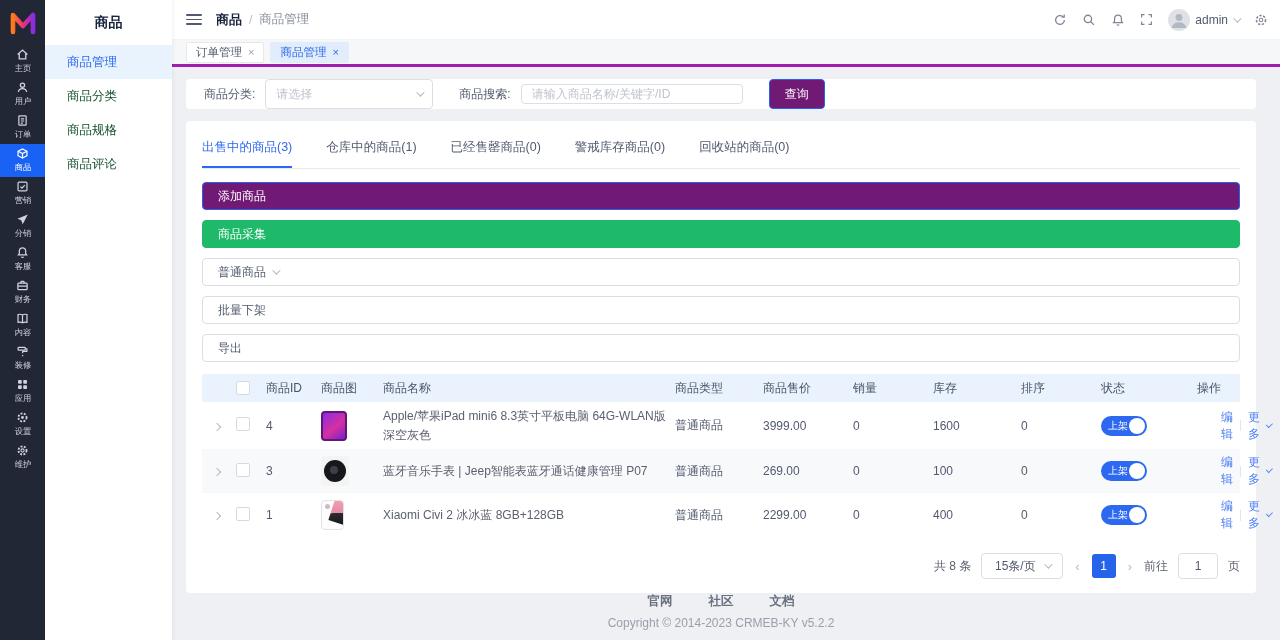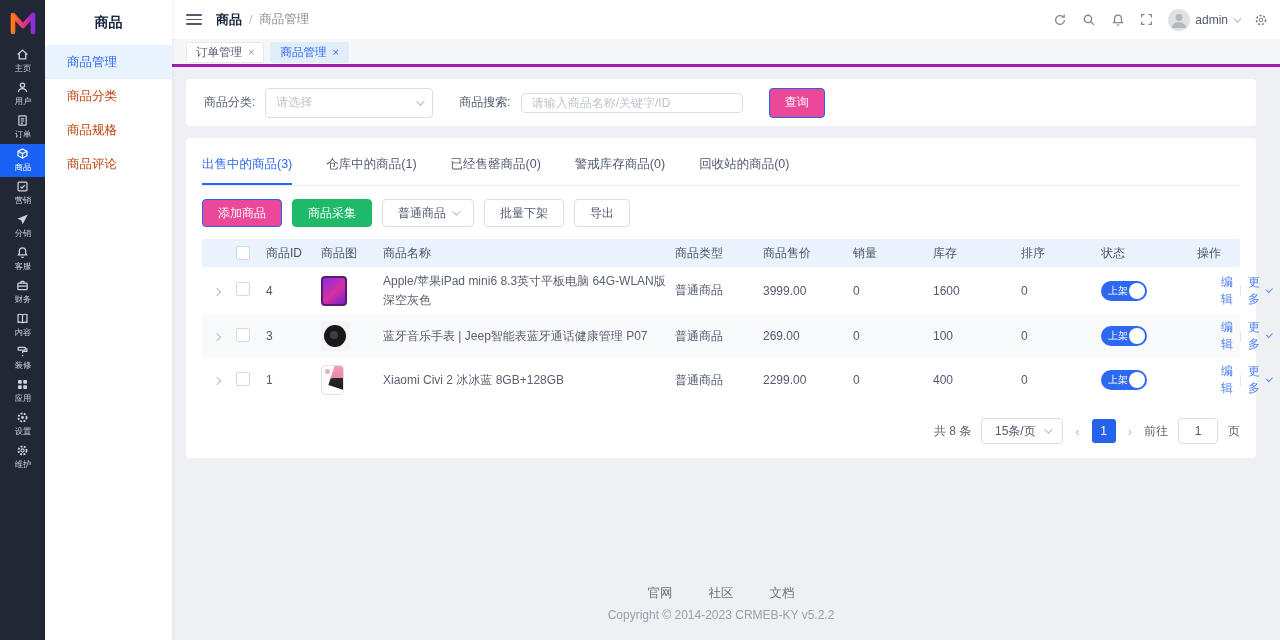--- a/index.html
+++ b/index.html
@@ -10,21 +10,21 @@
   .rail { width:45px; height:640px; background:#222735; flex:0 0 45px; display:flex; flex-direction:column; align-items:stretch; }
   .rail-logo { height:45px; display:flex; align-items:center; justify-content:center; }
   .rail-item { height:33px; display:flex; flex-direction:column; align-items:center; justify-content:center; color:#cfd3dc; cursor:pointer; }
   .rail-item .lbl { font-size:9px; margin-top:1px; transform:scale(.92); white-space:nowrap; }
   .rail-item svg { display:block; }
   .rail-item.active { background:#1a62f5; color:#fff; }
 
   
   .submenu { width:127px; flex:0 0 127px; background:#fff; box-shadow:1px 0 4px rgba(0,0,0,.06); z-index:3; }
   .submenu-title { height:45px; display:flex; align-items:center; justify-content:center; font-size:14px; font-weight:bold; color:#17233d; }
-  .submenu-item { height:34px; display:flex; align-items:center; padding-left:22px; font-size:12.5px; color:#c2410c; cursor:pointer; }
+  .submenu-item { height:34px; display:flex; align-items:center; padding-left:22px; font-size:12.5px; color:#14532d; cursor:pointer; }
   .submenu-item.active { background:#e9f3fe; color:#2d68f0; }
 
   
   .main { flex:1; display:flex; flex-direction:column; min-width:0; }
   .topbar { height:40px; background:#fff; display:flex; align-items:center; padding:0 12px 0 14px; border-bottom:1px solid #f2f3f5; }
   .hamburger { width:16px; display:flex; flex-direction:column; gap:3px; cursor:pointer; margin-right:14px; }
   .hamburger i { display:block; height:1.6px; background:#515a6e; border-radius:1px; }
   .crumb-root { font-weight:bold; color:#17233d; font-size:13px; }
   .crumb-sep { color:#b6bac3; margin:0 7px; }
   .crumb-page { color:#8a909c; font-size:12.5px; }
@@ -45,29 +45,29 @@
   .filter-card { height:47px; display:flex; align-items:center; padding:0 18px; margin-bottom:12px; }
   .f-label { color:#515a6e; margin-right:10px; }
   .select-box { width:168px; height:30px; border:1px solid #dcdee2; border-radius:4px; display:flex; align-items:center; padding:0 10px; color:#bfc4cc; cursor:pointer; background:#fff; }
   .select-box .chev { margin-left:auto; }
   .chev { width:6px; height:6px; border-right:1.4px solid #b0b4bd; border-bottom:1.4px solid #b0b4bd; transform:rotate(45deg) translateY(-2px); display:inline-block; }
   .chev.blue { border-color:#5a8af5; }
   .text-input { width:222px; height:20px; border:1px solid #dcdee2; border-radius:4px; padding:0 10px; font-size:12px; color:#515a6e; outline:none; font-family:inherit; }
   .text-input::placeholder { color:#bfc4cc; }
   .gap24 { width:26px; }
   .btn { height:30px; padding:0 15px; border-radius:4px; border:1px solid #dcdee2; background:#fff; color:#515a6e; font-size:12px; cursor:pointer; display:inline-flex; align-items:center; gap:6px; font-family:inherit; }
-  .btn.primary { background:#ec4899; border-color:#2563eb; color:#fff; }
+  .btn.primary { background:#701a75; border-color:#2563eb; color:#fff; }
   .btn.green { background:#1fba69; border-color:#1fba69; color:#fff; }
   .btn.sm { height:28px; }
 
   .list-card { flex:0 0 auto; padding:0 16px 14px; }
   .list-tabs { display:flex; gap:34px; border-bottom:1px solid #e8eaec; }
   .list-tab { padding:18px 0 10px; font-size:12.5px; color:#515a6e; cursor:pointer; border-bottom:2px solid transparent; }
   .list-tab.active { color:#2d68f0; border-bottom-color:#2d68f0; }
-  .toolbar { display:flex; gap:10px; margin:13px 0 12px; }
+  .toolbar { display:flex; gap:10px; margin:13px 0 12px;flex-direction:column; }
 
   .grid-table { width:100%; }
   .g-row { display:grid; grid-template-columns:30px 30px 55px 62px 292px 88px 90px 80px 88px 80px 96px 1fr; align-items:center; }
   .g-head { background:#eaf2fd; height:28px; border-radius:2px; font-size:12px; color:#4a5468; }
   .g-head > div, .g-body > div { padding:0 4px; }
   .g-body { min-height:38px; padding:5px 0; border-bottom:0; }
   .g-body.striped { background:#f8f9fb; }
   .cell-name { color:#5c6170; line-height:1.55; font-size:12px; }
   .expand-arrow { width:6px; height:6px; border-right:1.4px solid #b6bac3; border-top:1.4px solid #b6bac3; transform:rotate(45deg); display:inline-block; margin-left:8px; cursor:pointer; }
   .checkbox { width:14px; height:14px; border:1px solid #d5d9e0; border-radius:2px; background:#fff; display:inline-block; cursor:pointer; }
@@ -89,21 +89,21 @@
   .link { color:#4d7df5; cursor:pointer; font-size:12px; display:inline-flex; align-items:center; gap:4px; }
   .op-divider { width:1px; height:11px; background:#e3e5e9; }
 
   .pager { display:flex; align-items:center; justify-content:flex-end; gap:10px; margin-top:16px; color:#5c6170; }
   .psize { width:82px; height:26px; border:1px solid #dcdee2; border-radius:4px; display:flex; align-items:center; justify-content:center; gap:8px; color:#515a6e; cursor:pointer; }
   .parrow { color:#b6bac3; cursor:pointer; font-size:13px; padding:0 2px; }
   .pnum { width:24px; height:24px; background:#2563eb; color:#fff; border-radius:3px; display:flex; align-items:center; justify-content:center; font-size:12px; cursor:pointer; }
   .goto-input { width:40px; height:26px; border:1px solid #dcdee2; border-radius:4px; text-align:center; font-size:12px; color:#515a6e; outline:none; font-family:inherit; }
 
   .footer { margin-top:auto; text-align:center; padding-bottom:8px; }
-  .f-links { display:flex; justify-content:center; gap:36px; margin-bottom:6px; }
+  .f-links { display:flex; justify-content:center; gap:36px; margin-bottom:6px;font-weight:bold; }
   .f-link { color:#6a7181; cursor:pointer; font-size:12.5px; }
   .copyright { color:#9aa0ab; font-size:12px; }
 </style>
 </head>
 <body>
 
 <div class="rail">
   <div class="rail-logo">
     <svg width="26" height="24" viewBox="0 0 26 24">
       <defs>

